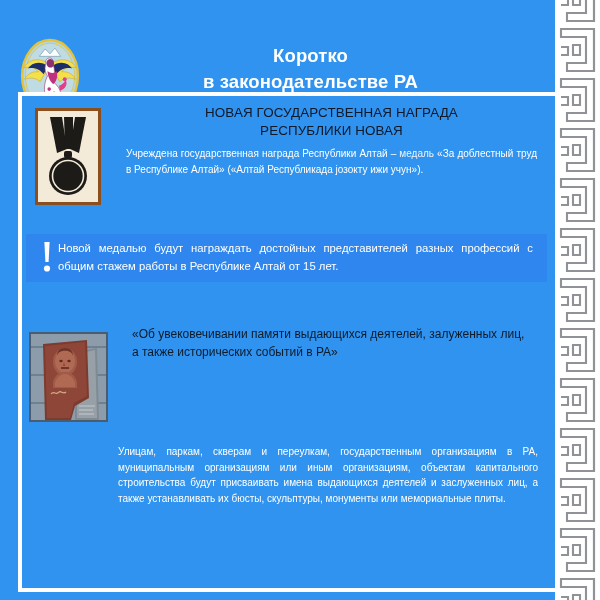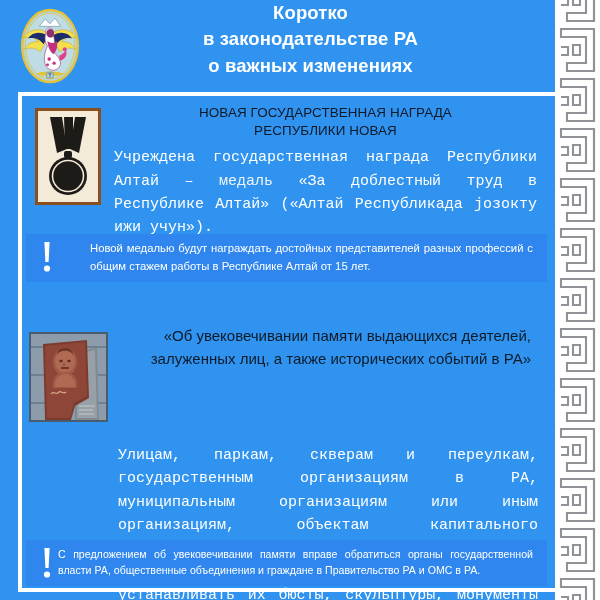--- a/index.html
+++ b/index.html
@@ -33,25 +33,25 @@
     background: #ffffff;
     overflow: hidden;
     z-index: 5;
   }
   .meander-strip svg { display: block; }
 
   
   .header {
     position: absolute;
     left: 0;
-    top: 0;
+    top: 16px;
     width: 555px;
     height: 106px;
     display: flex;
-    align-items: flex-start;
+    align-items: flex-end;
     z-index: 2;
   }
   .emblem-wrap {
     width: 100px;
     min-width: 100px;
     height: 92px;
     display: flex;
     align-items: center;
     justify-content: center;
   }
@@ -123,49 +123,48 @@
     width: 79px;
     height: 90px;
     border: 2px solid #4a5d6e;
     box-sizing: border-box;
     overflow: hidden;
     position: relative;
     background: #7e8fa0;
   }
   .plaque-thumb svg { display:block; }
 
-  .text-col { flex: 1; padding-right: 14px; }
+  .text-col { flex: 1; padding-right: 14px; margin-left: 12px; }
 
   .sec-title {
     text-align: center;
     color: #111827;
     font-size: 13.4px;
     line-height: 1.35;
     letter-spacing: 0.1px;
     margin: 4px 0 6px 0;
     font-weight: normal;
   }
   .sec-title .tline { display: block; }
 
   .sec-subtitle {
-    text-align: right;
+    text-align: left;
     color: #0d1b2a;
-    font-size: 15px;
+    font-size: 12px;
     line-height: 1.5;
     margin: 1px 0 0 0;
     padding: 0 6px;
   }
 
   .body-text {
     color: #ffffff;
-    font-size: 15px;
+    font-size: 10px;
     line-height: 1.56;
     text-align: justify;
     margin: 0;
-    font-family: Liberation Mono, monospace;
   }
   .body-text.j2 { text-align: justify; margin-top: 36px; }
   .hl { color: #eef4fb; }
 
   
   .note {
     display: flex;
     align-items: flex-start;
     background: #2f86ee;
     padding: 6px 14px 7px 10px;
@@ -183,21 +182,21 @@
     flex: 1;
     color: #ffffff;
     font-size: 11.3px;
     line-height: 1.55;
     text-align: justify;
   }
   .note-text.sm { font-size: 10.6px; }
 
   
   #section-award      { position:absolute; left:0;  top:4px;   width:529px; }
-  #note-award         { position:absolute; left:4px; top:138px; width:521px;gap:32px; }
+  #note-award         { position:absolute; left:4px; top:138px; width:521px; }
   #section-law        { position:absolute; left:0;  top:228px; width:529px; }
   #law-body           { position:absolute; left:96px; top:312px; width:420px; }
   #note-law           { position:absolute; left:4px; top:444px; width:521px; }
 </style>
 </head>
 <body>
 
 <div id="poster">
 
   <div class="header">
@@ -308,29 +307,20 @@
             </svg>
           </div>
         </div>
         <div class="text-col">
           <div class="sec-subtitle">«Об увековечивании памяти выдающихся деятелей, залуженных лиц, а также исторических событий в РА»</div>
         </div>
       </div>
 
       <p class="body-text j2" id="law-body">Улицам, паркам, скверам и переулкам, государственным организациям в РА, муниципальным организациям или иным организациям, объектам капитального строительства будут присваивать имена выдающихся деятелей и заслуженных лиц, а также устанавливать их бюсты, скульптуры, монументы или мемориальные плиты.</p>
 
-      <div class="note" id="note-law">
-        <div class="bang">
-          <svg width="12" height="32" viewBox="0 0 12 32" aria-hidden="true">
-            <path d="M3.4 1 H8.6 L7.6 21 H4.4 Z" fill="#ffffff"></path>
-            <circle cx="6" cy="27.5" r="3.1" fill="#ffffff"></circle>
-          </svg>
-        </div>
-        <div class="note-text sm">С предложением об увековечивании памяти вправе обратиться органы государственной власти РА, общественные объединения и граждане  в Правительство РА и ОМС в РА.</div>
-      </div>
 
     </div>
   </div>
 
   <div class="meander-strip">
     <svg width="45" height="600" viewBox="0 0 45 600" aria-hidden="true">
       <defs>
         <g id="meanderUnit">
 
           <path d="M6 4 H39 V46 H12 V38 H31 V12 H6 Z

